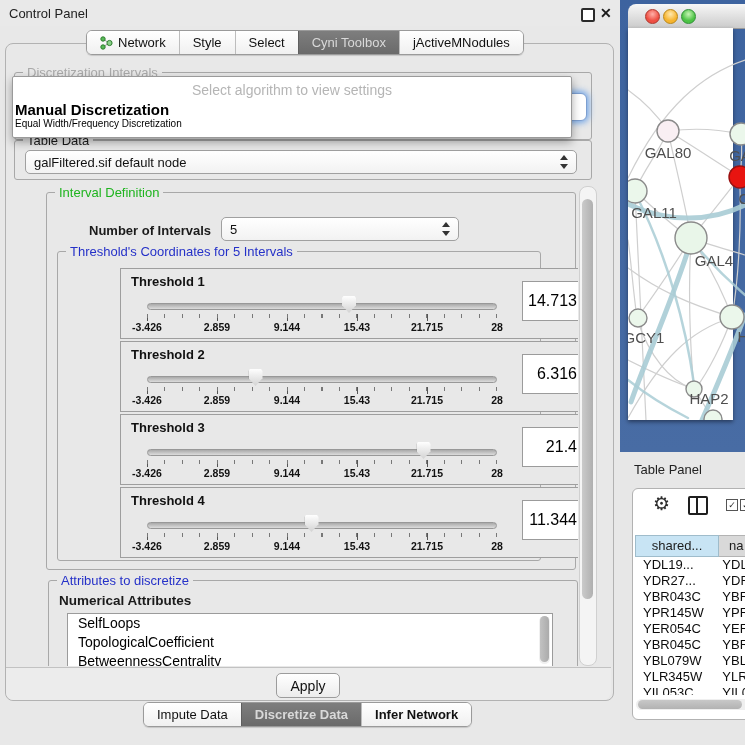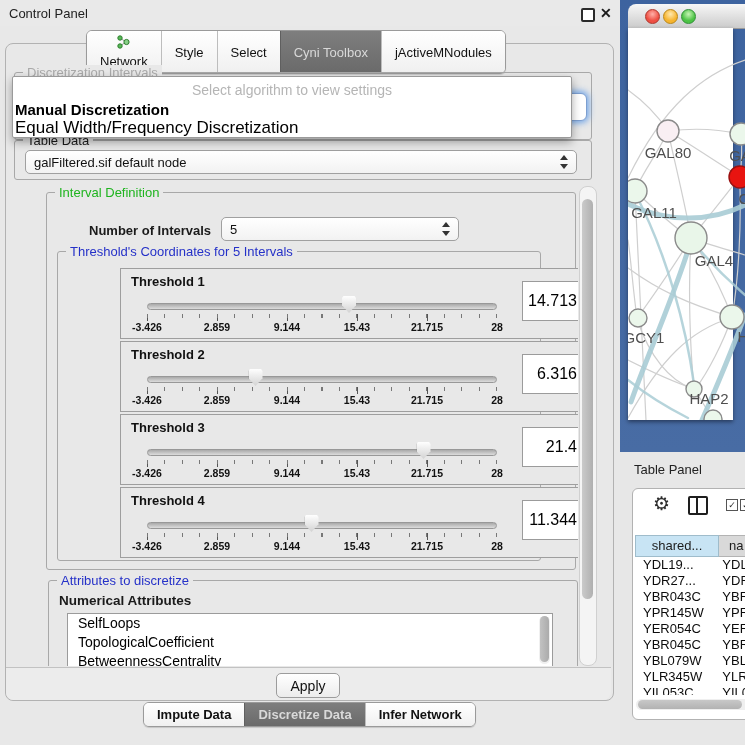--- a/index.html
+++ b/index.html
@@ -10,21 +10,21 @@
   
   .cp-titlebar{left:0;top:0;width:620px;height:26px;background:#e9e9e9;}
   .cp-title{left:9px;top:6px;font-size:13px;color:#222;}
   .float-ic{left:581px;top:8px;width:10px;height:10px;border:2px solid #2b2b2b;border-radius:2px;background:#fff;}
   .close-ic{left:600px;top:5px;font-size:14px;font-weight:bold;color:#1a1a1a;}
 
   .segbar{display:flex;border:1px solid #9a9a9a;border-radius:6px;overflow:hidden;
           background:linear-gradient(#ffffff,#efefef);box-shadow:0 1px 1px rgba(0,0,0,.15);}
   .seg{padding:4px 13px;font-size:13px;color:#111;border-left:1px solid #bdbdbd;white-space:nowrap;
        display:flex;align-items:center;gap:5px;background:linear-gradient(#ffffff,#f0f0f0);}
-  .seg:first-child{border-left:none;flex-direction:column;}
+  .seg:first-child{border-left:none;}
   .seg.sel{background:linear-gradient(#7e7e7e,#6a6a6a);color:#d9d9d9;border-left-color:#5f5f5f;}
 
   .outer-panel{left:5px;top:43px;width:607px;height:656px;border:1px solid #b2b2b2;border-radius:8px;background:#e8e8e8;}
 
   .group{border:1px solid #a8a8a8;border-radius:3px;}
   .gtitle{position:absolute;top:-8px;left:8px;background:#e8e8e8;padding:0 4px;font-size:13px;white-space:nowrap;}
   .gtitle.dim{color:#a9a9a9;}
   .gtitle.green{color:#1fb41f;}
   .gtitle.blue{color:#2531c8;}
 
@@ -32,21 +32,21 @@
          display:flex;align-items:center;padding:0 8px;font-size:13px;color:#111;}
   .stepper{position:absolute;right:7px;top:50%;transform:translateY(-50%);width:9px;height:14px;}
   .stepper:before,.stepper:after{content:"";position:absolute;left:0;border-left:4.5px solid transparent;border-right:4.5px solid transparent;}
   .stepper:before{top:0;border-bottom:5px solid #333;}
   .stepper:after{bottom:0;border-top:5px solid #333;}
 
   .popup{left:12px;top:76px;width:558px;height:60px;background:#fff;border:1px solid #9a9a9a;border-radius:2px;
          box-shadow:0 4px 10px rgba(0,0,0,.35);z-index:30;}
   .popup-ph{left:0;right:0;top:5px;text-align:center;font-size:14px;color:#b5b5b5;}
   .popup-opt1{left:2px;top:24px;font-size:15px;font-weight:bold;color:#000;}
-  .popup-opt2{left:2px;top:41px;font-size:17px;color:#000;}
+  .popup-opt2{left:2px;top:41px;font-size:10px;color:#000;}
   .focus-combo{left:500px;top:93px;width:85px;height:26px;background:#fff;border:1px solid #7d9fd0;border-radius:6px;
                box-shadow:0 0 6px 2px rgba(95,155,231,.85);z-index:5;}
 
   .thr-row{left:62px;width:470px;height:69px;border:1px solid #9e9e9e;background:#e8e8e8;}
   .thr-label{left:10px;top:5px;font-weight:bold;font-size:13px;color:#111;}
   .slider{left:26px;top:32px;width:350px;height:34px;}
   .track{left:0;right:0;top:2px;height:5px;background:linear-gradient(#a9a9a9,#dcdcdc);border:1px solid #989898;border-radius:4px;}
   .thumb{top:-5px;width:14px;height:17px;background:linear-gradient(#fefefe,#d3d3d3);
          clip-path:polygon(10% 0,90% 0,100% 12%,100% 55%,50% 100%,0 55%,0 12%);
          filter:drop-shadow(0 0 1px #777);z-index:2;}
@@ -269,21 +269,21 @@
   </div>
 
   <div class="abs main-sb">
     <div class="main-sb-thumb"></div>
   </div>
 
   <div class="abs apply-strip"></div>
   <div class="abs apply-btn">Apply</div>
 
   <div class="abs segbar" style="left:143px;top:702px;">
-    <div class="seg" style="font-weight:bold;">
+    <div class="seg" style="font-weight:normal;">
         <span>Impute Data</span>
       </div>
     <div class="seg sel" style="font-weight:bold;">
         <span>Discretize Data</span>
       </div>
     <div class="seg" style="font-weight:bold;">
         <span>Infer Network</span>
       </div>
   </div>
 

